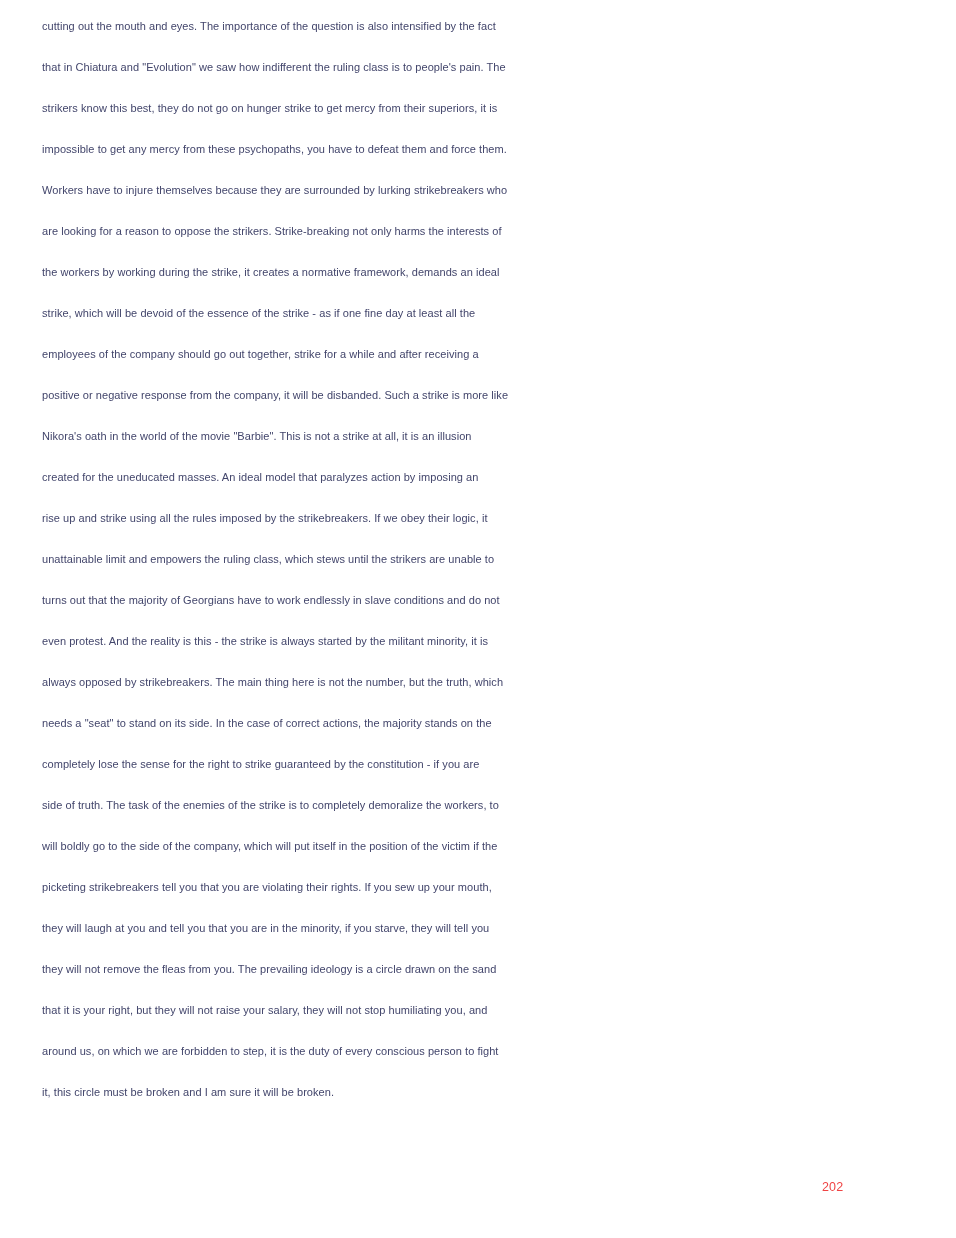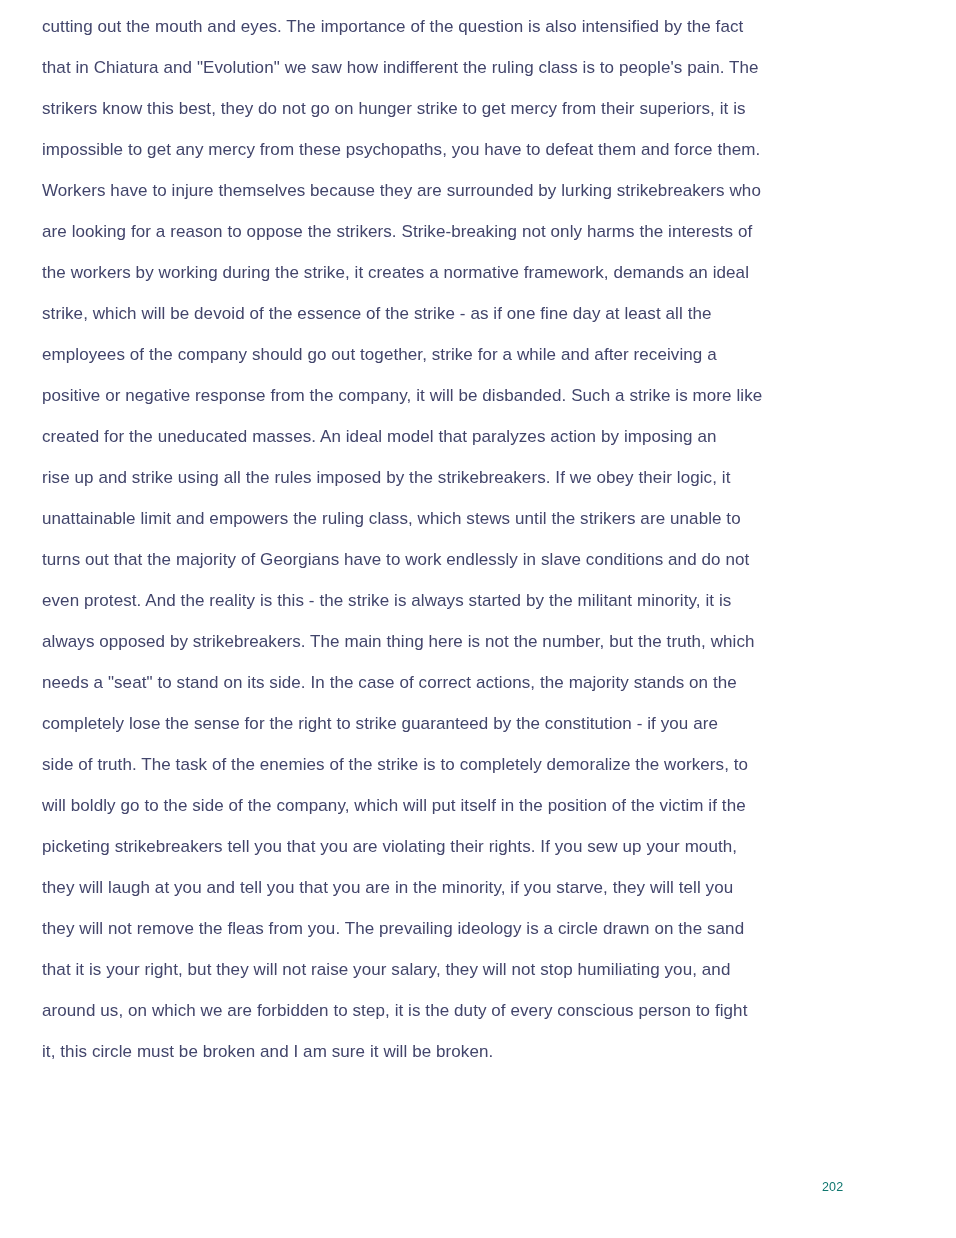--- a/index.html
+++ b/index.html
@@ -23,53 +23,54 @@
   }
   .text-block {
     position: absolute;
     left: 42px;
     top: 6px;
     width: 872px;
   }
   .para-line {
     display: block;
     font-family: "Liberation Sans", sans-serif;
-    font-size: 17px;
+    font-size: 11px;
     line-height: 41px;
     color: #42456b;
     letter-spacing: 0.005em;
     white-space: pre;
   }
   .page-number {
     position: absolute;
     left: 822px;
     top: 1179px;
     font-family: "Liberation Sans", sans-serif;
     font-size: 12.5px;
     line-height: 16px;
-    color: #0f766e;
+    color: #ef4444;
     letter-spacing: 0.01em;
   }
 </style>
 </head>
 <body>
 
 <div class="page">
 
   <div class="text-block" id="body-text">
       <span class="para-line">cutting out the mouth and eyes. The importance of the question is also intensified by the fact</span>
       <span class="para-line">that in Chiatura and "Evolution" we saw how indifferent the ruling class is to people's pain. The</span>
       <span class="para-line">strikers know this best, they do not go on hunger strike to get mercy from their superiors, it is</span>
       <span class="para-line">impossible to get any mercy from these psychopaths, you have to defeat them and force them.</span>
       <span class="para-line">Workers have to injure themselves because they are surrounded by lurking strikebreakers who</span>
       <span class="para-line">are looking for a reason to oppose the strikers. Strike-breaking not only harms the interests of</span>
       <span class="para-line">the workers by working during the strike, it creates a normative framework, demands an ideal</span>
       <span class="para-line">strike, which will be devoid of the essence of the strike - as if one fine day at least all the</span>
       <span class="para-line">employees of the company should go out together, strike for a while and after receiving a</span>
       <span class="para-line">positive or negative response from the company, it will be disbanded. Such a strike is more like</span>
+      <span class="para-line">Nikora's oath in the world of the movie "Barbie". This is not a strike at all, it is an illusion</span>
       <span class="para-line">created for the uneducated masses. An ideal model that paralyzes action by imposing an</span>
       <span class="para-line">rise up and strike using all the rules imposed by the strikebreakers. If we obey their logic, it</span>
       <span class="para-line">unattainable limit and empowers the ruling class, which stews until the strikers are unable to</span>
       <span class="para-line">turns out that the majority of Georgians have to work endlessly in slave conditions and do not</span>
       <span class="para-line">even protest. And the reality is this - the strike is always started by the militant minority, it is</span>
       <span class="para-line">always opposed by strikebreakers. The main thing here is not the number, but the truth, which</span>
       <span class="para-line">needs a "seat" to stand on its side. In the case of correct actions, the majority stands on the</span>
       <span class="para-line">completely lose the sense for the right to strike guaranteed by the constitution - if you are</span>
       <span class="para-line">side of truth. The task of the enemies of the strike is to completely demoralize the workers, to</span>
       <span class="para-line">will boldly go to the side of the company, which will put itself in the position of the victim if the</span>

